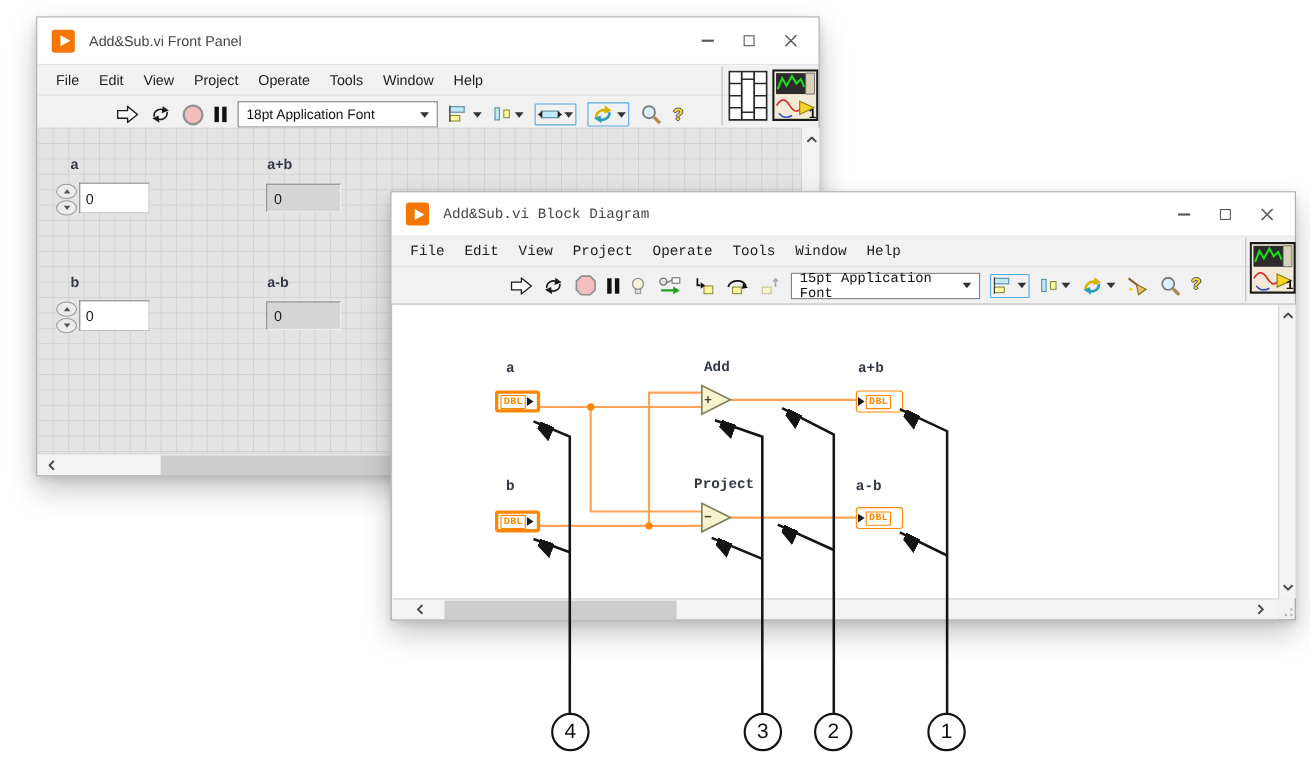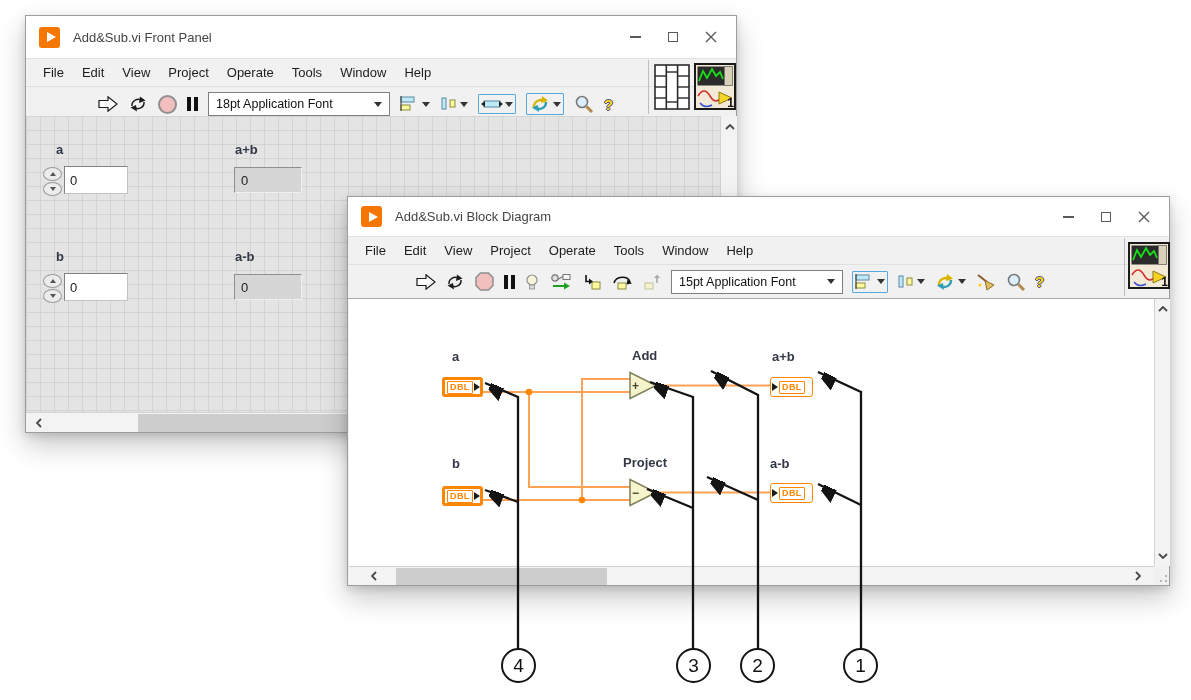--- a/index.html
+++ b/index.html
@@ -1,21 +1,21 @@
 <!DOCTYPE html>
 <html><head>
 <meta charset="utf-8">
 <style>
   * { margin:0; padding:0; box-sizing:border-box; }
   html,body { width:1191px; height:700px; background:#ffffff; overflow:hidden;
               font-family:"Liberation Sans", sans-serif; }
 
   
   .window { position:absolute; background:#f1f1f1; border:1px solid #9d9d9d;
-            box-shadow:0 12px 26px rgba(0,0,0,.22), 0 3px 8px rgba(0,0,0,.13); }
+            box-shadow:0 12px 26px rgba(0,0,0,.22), 0 3px 8px rgba(0,0,0,.13);margin-left:8px; }
   .titlebar { position:relative; background:#ffffff; display:flex; align-items:center; }
   .lv-logo { width:21px; height:21px; background:#f57600; border-radius:3px;
              margin-left:13px; display:flex; align-items:center; justify-content:center; }
   .lv-logo .tri { width:0; height:0; border-left:9px solid #fff;
                   border-top:5.5px solid transparent; border-bottom:5.5px solid transparent; margin-left:3px;}
   .title-text { margin-left:13px; font-size:13px; color:#454545; }
   .caption { position:absolute; right:6px; top:0; height:100%; display:flex; }
   .cap-btn { width:38px; height:100%; display:flex; align-items:center; justify-content:center; }
   .min-glyph { width:11px; height:2px; background:#5a5a5a; }
   .max-glyph { width:10px; height:10px; border:1.4px solid #5a5a5a; background:#fff; }
@@ -265,21 +265,21 @@
   <div class="sb sb-h" style="left:0; top:396px; width:711px; height:20px;">
     <div class="sb-arrow" style="left:6px; top:0; width:14px; height:19px;">
       <svg width="6" height="10">
           <polyline points="5,1 1,5 5,9" fill="none" stroke="#4a4a4a" stroke-width="1.8"></polyline>
         </svg>
     </div>
     <div class="sb-thumb" style="left:112px; top:1px; width:420px; height:18px;"></div>
   </div>
 </div>
 
-<div class="window" style="left:347px; top:196px; width:823px; height:390px; z-index:20;">
+<div class="window" style="left:347px; top:174px; width:823px; height:390px; z-index:20;font-family:Liberation Mono, monospace;">
   <div class="titlebar" style="height:39px;">
     <div class="lv-logo">
         <span class="tri"></span>
       </div>
     <span class="title-text">Add&amp;Sub.vi Block Diagram</span>
     <div class="caption">
       <div class="cap-btn">
           <span class="min-glyph"></span>
         </div>
       <div class="cap-btn">
@@ -297,21 +297,21 @@
     <span class="menu-item">File</span>
     <span class="menu-item">Edit</span>
     <span class="menu-item">View</span>
     <span class="menu-item">Project</span>
     <span class="menu-item">Operate</span>
     <span class="menu-item">Tools</span>
     <span class="menu-item">Window</span>
     <span class="menu-item">Help</span>
   </div>
 
-  <div class="toolbar" style="height:35px; padding-left:68px; gap:9px;">
+  <div class="toolbar" style="height:35px; padding-left:108px; gap:9px;">
     <div class="tb">
       <svg width="20" height="16">
           <polygon points="1,4.5 10,4.5 10,0.8 19,8 10,15.2 10,11.5 1,11.5" fill="#fdfdfd" stroke="#1c1c1c" stroke-width="1.2"></polygon>
         </svg>
     </div>
     <div class="tb">
       <svg width="20" height="18">
         <path d="M4 11 a6 6 0 0 1 10 -5" fill="none" stroke="#1c1c1c" stroke-width="1.5"></path>
         <polygon points="12,1.5 17.5,5.5 11,8" fill="#1c1c1c"></polygon>
         <path d="M16 7 a6 6 0 0 1 -10 5" fill="none" stroke="#1c1c1c" stroke-width="1.5"></path>

